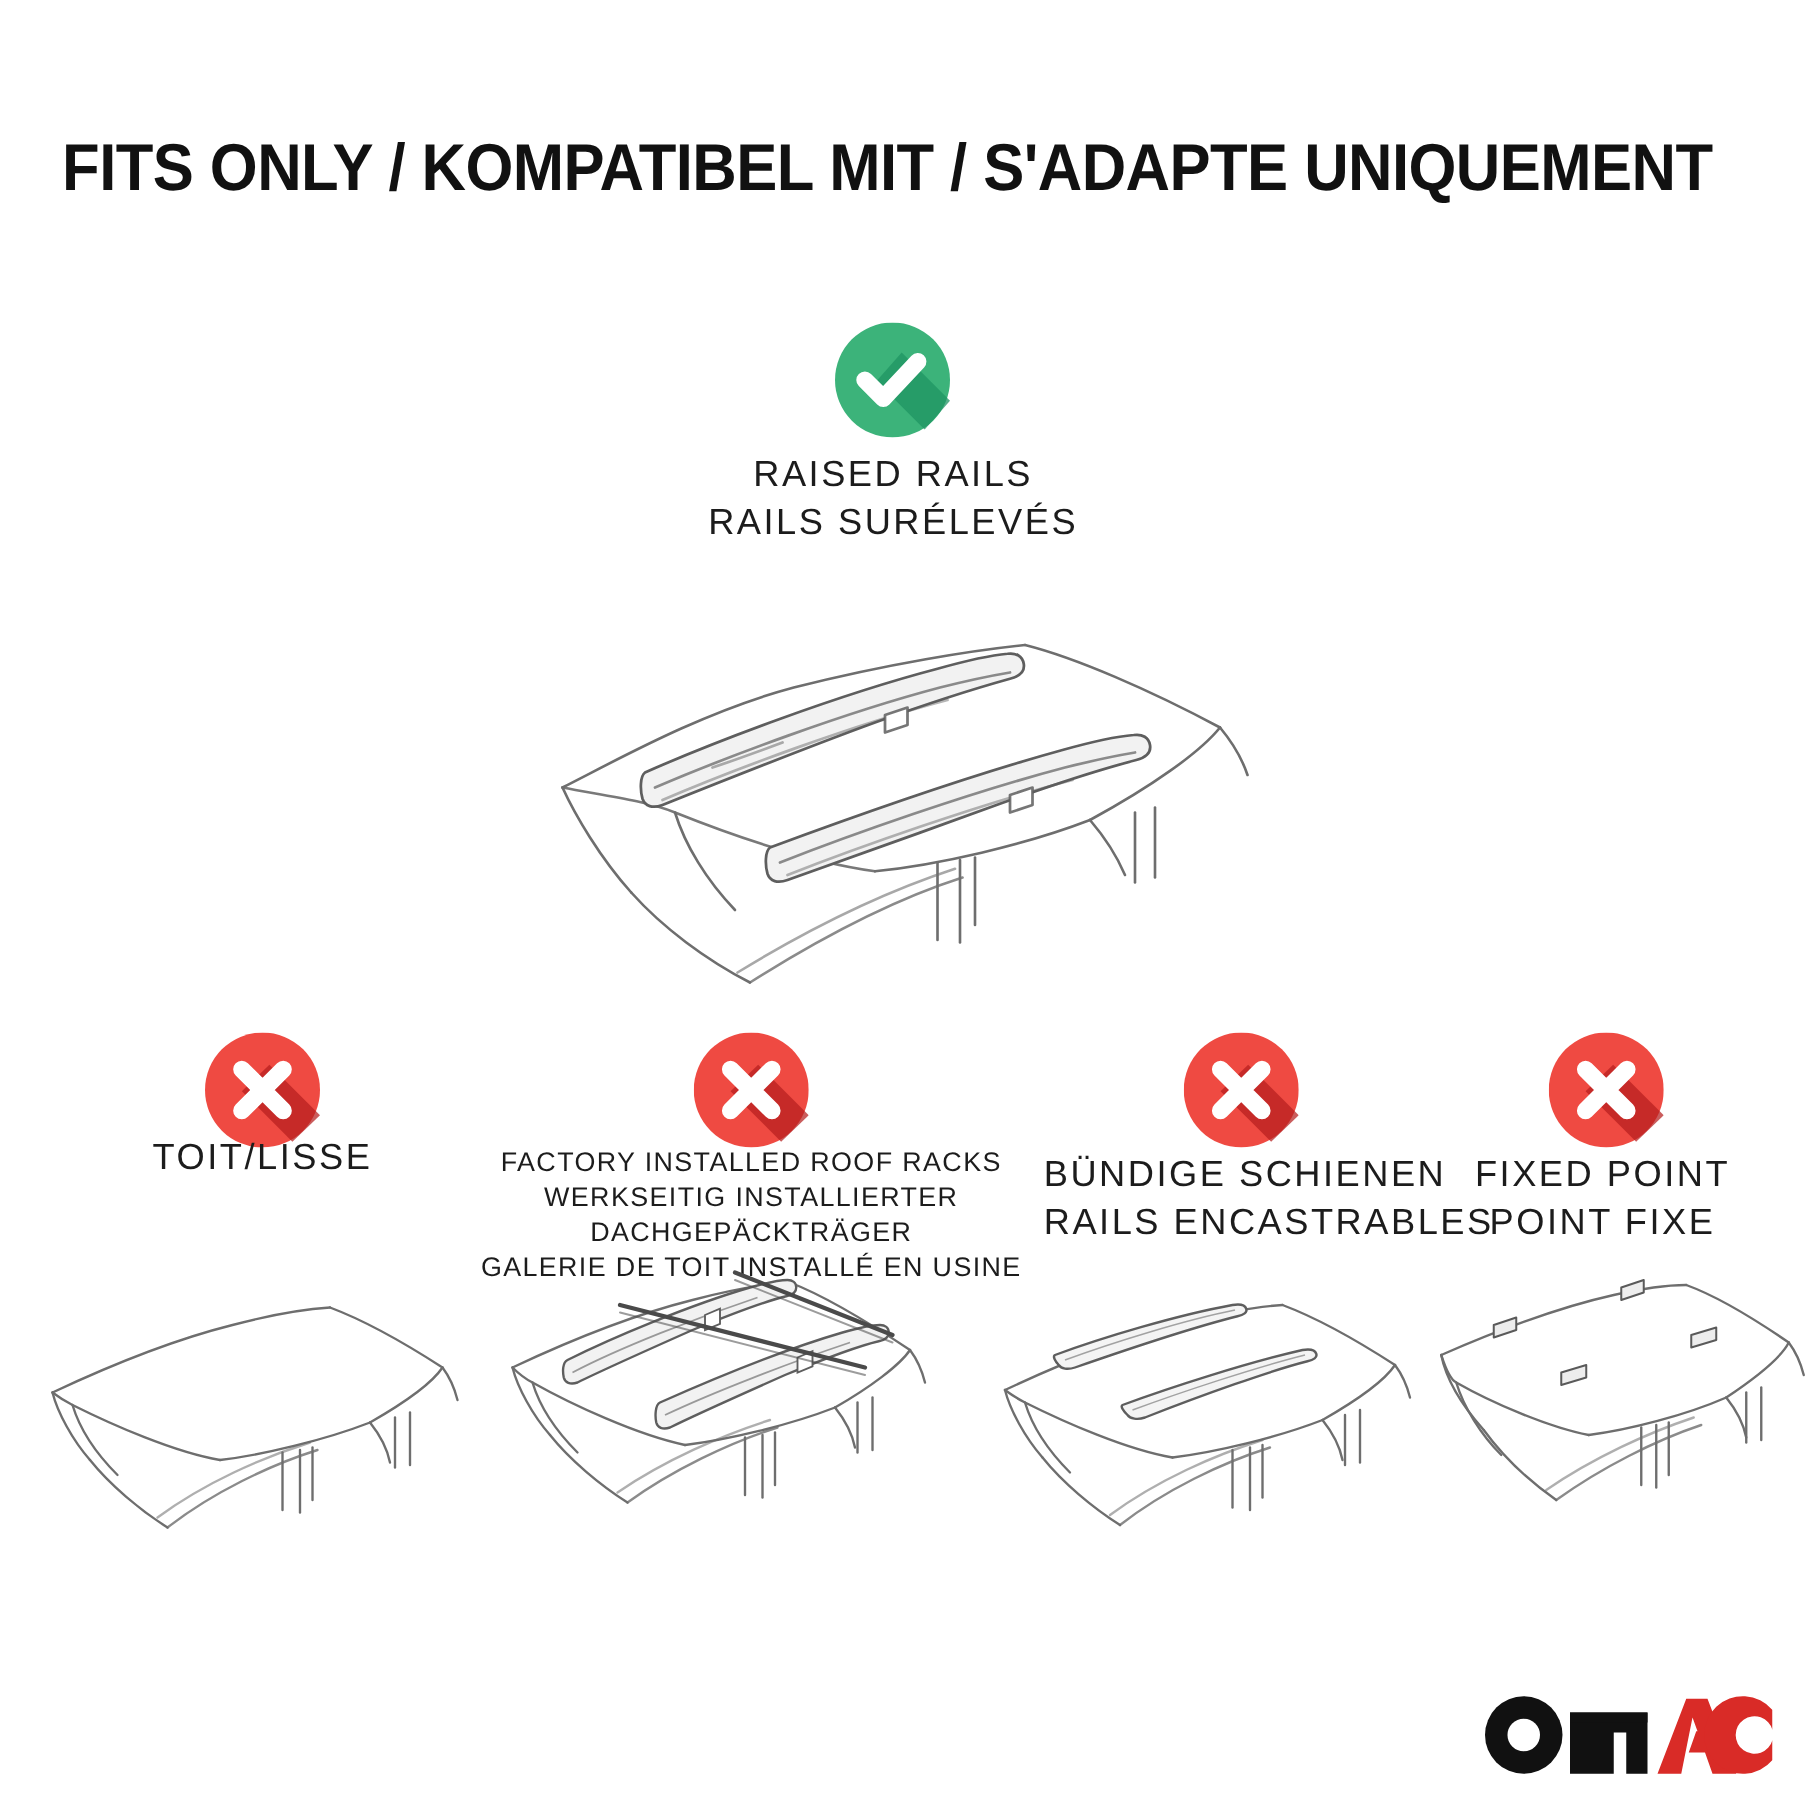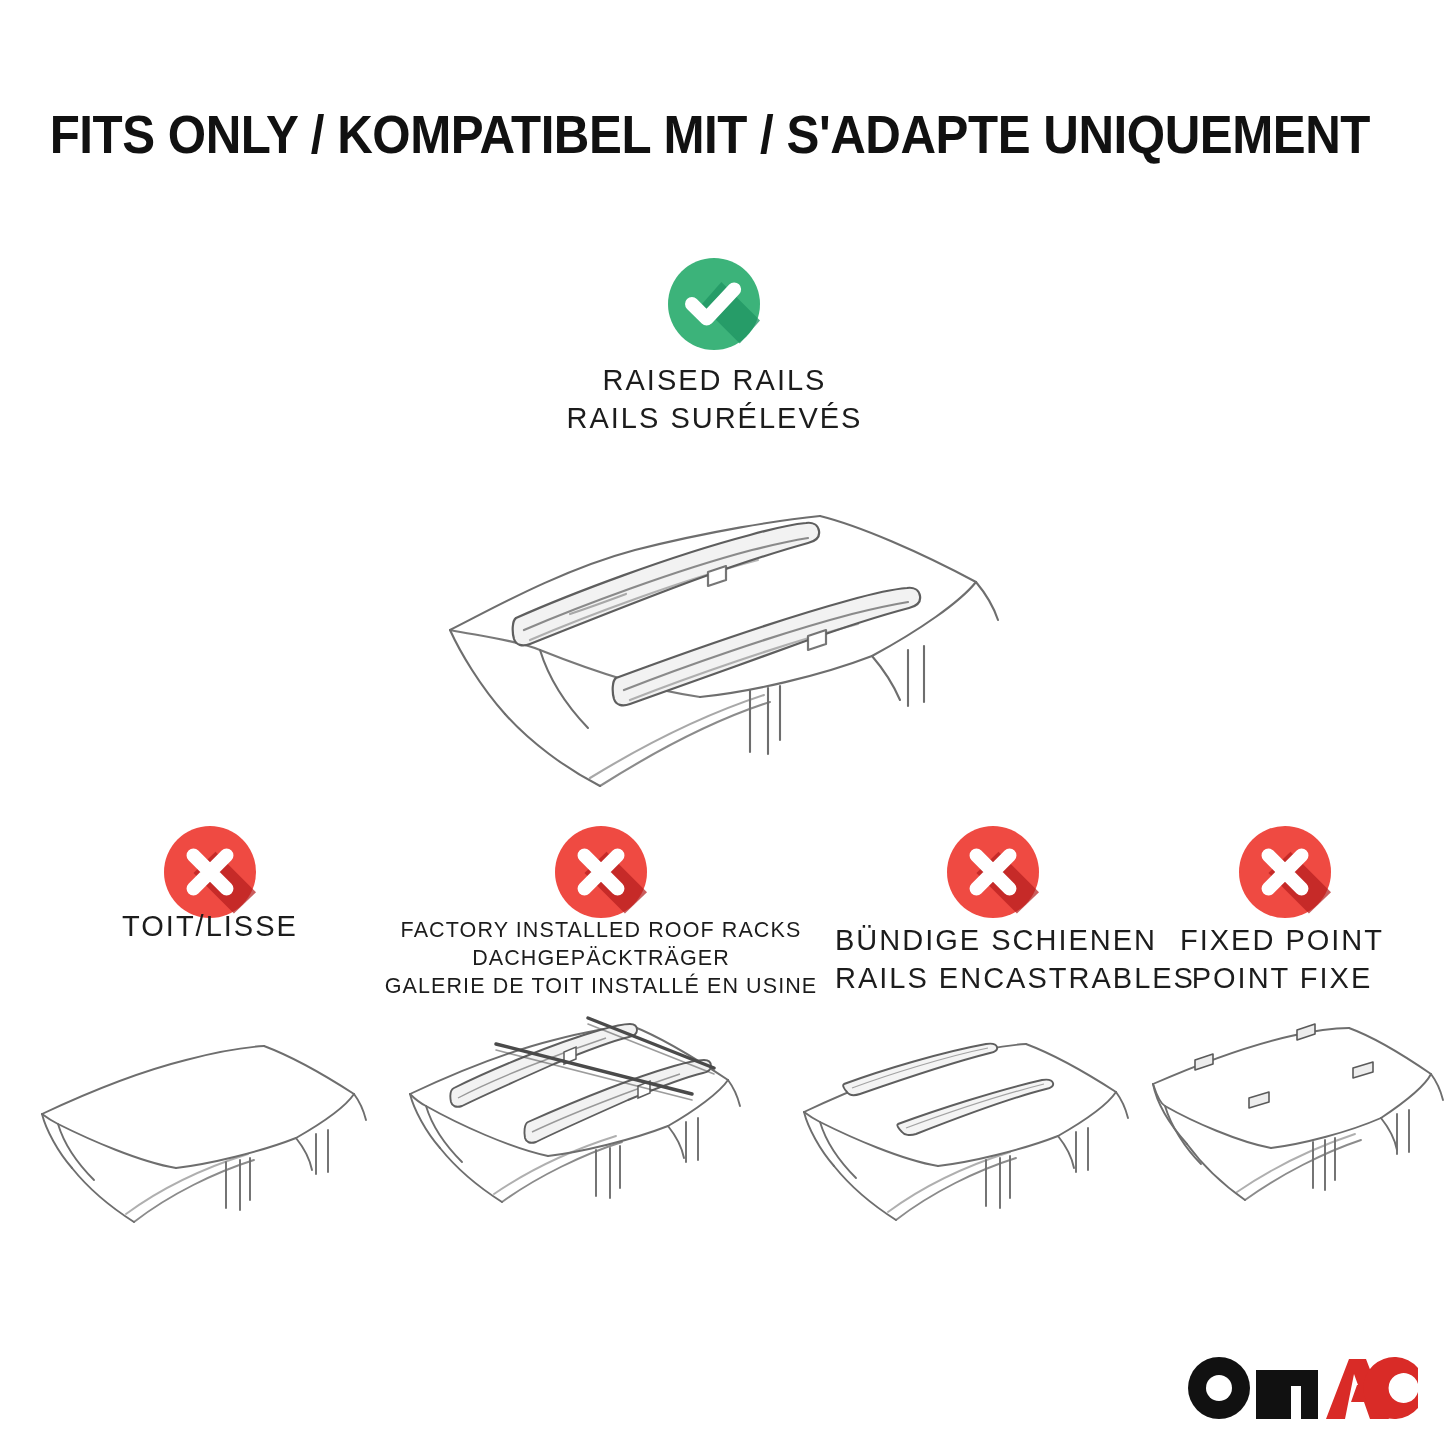--- a/index.html
+++ b/index.html
@@ -179,20 +179,21 @@
     <path d="M32 32 L68 68 M68 32 L32 68" fill="none" stroke="#ffffff" stroke-width="15" stroke-linecap="round"></path>
   </svg>
 </div>
 
 <div class="caption caption-main" style="left:35px; top:908px; width:350px;">
   <div>TOIT/LISSE</div>
 </div>
 
 <div class="caption caption-sub" style="left:370px; top:905px; width:462px;margin-top:12px;">
   <div>FACTORY INSTALLED ROOF RACKS</div>
+  <div>WERKSEITIG INSTALLIERTER</div>
   <div>DACHGEPÄCKTRÄGER</div>
   <div>GALERIE DE TOIT INSTALLÉ EN USINE</div>
 </div>
 
 <div class="caption caption-main" style="left:835px; top:922px; width:320px;">
   <div>BÜNDIGE SCHIENEN</div>
   <div>RAILS ENCASTRABLES</div>
 </div>
 
 <div class="caption caption-main" style="left:1152px; top:922px; width:260px;">

